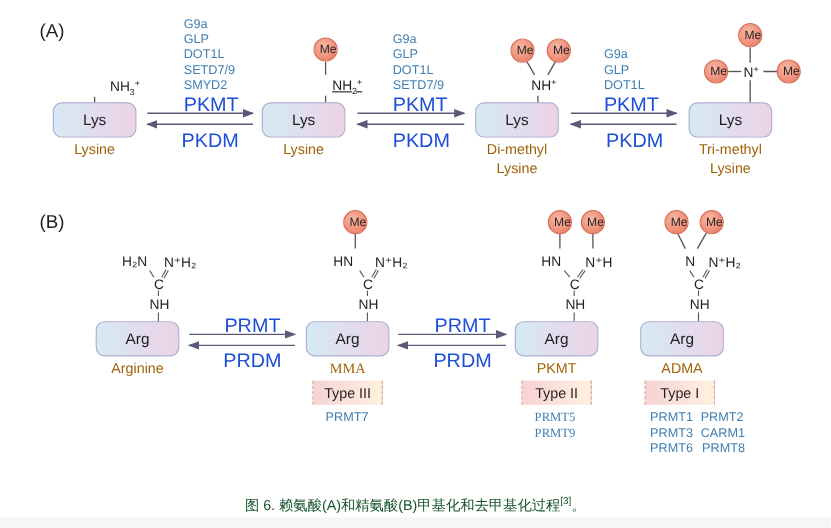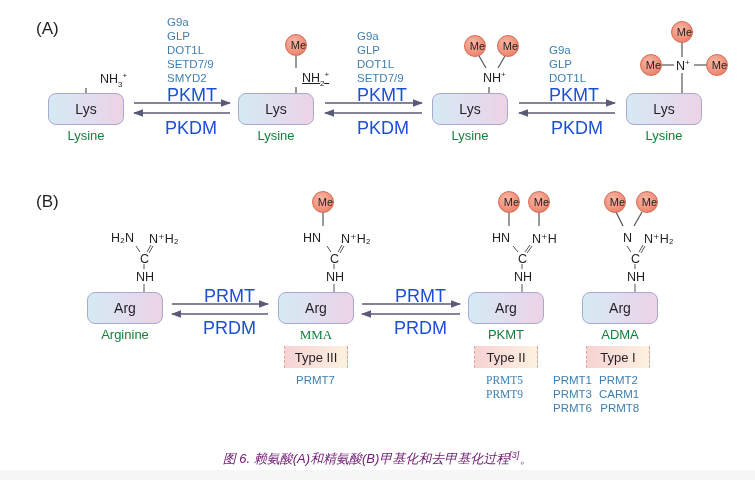--- a/index.html
+++ b/index.html
@@ -6,21 +6,21 @@
   body {
     width: 755px; height: 480px; position: relative; overflow: hidden;
     background: #ffffff;
     font-family: "Liberation Sans", "DejaVu Sans", sans-serif;
     color: #231f20;
   }
   .abs { position: absolute; }
   .panel-label { font-size: 17px; color: #231f20; }
   .enzyme { font-size: 11.5px; color: #3f7fb0; line-height: 14px; }
   .big { font-size: 18px; color: #1d4ed8; }
-  .name { font-size: 13px; color: #15803d; text-align: center; line-height: 17px; }
+  .name { font-size: 13px; color: #a16207; text-align: center; line-height: 17px; }
   .box {
     position: absolute; width: 76px; height: 32px; border-radius: 8px;
     border: 1px solid #a9a9d0;
     background: linear-gradient(90deg, #d5eaf4 0%, #e3dbee 60%, #ecd3e4 100%);
     display: flex; align-items: center; justify-content: center;
     font-size: 14px; color: #231f20; box-sizing: border-box;
   }
   .me {
     position: absolute; width: 22px; height: 22px; border-radius: 50%;
     background: radial-gradient(circle at 40% 35%, #f7b8a6 0%, #ef8f78 60%, #e2725c 100%);
@@ -31,21 +31,21 @@
   .chem { position: absolute; font-size: 12.5px; color: #231f20; white-space: nowrap; }
   .type-badge {
     position: absolute; height: 22px; box-sizing: border-box;
     border: 1px dashed #e0a0a0; border-top: none; border-bottom: none;
     background: linear-gradient(90deg, #f6d3d3 0%, #fbe4dc 60%, #fdf1de 100%);
     display: flex; align-items: center; justify-content: center;
     font-size: 13px; color: #231f20;
   }
   .caption {
     position: absolute; left: 0; width: 755px; top: 450px; text-align: center;
-    font-size: 13px; color: #701a75; font-style: italic;
+    font-size: 13px; color: #14532d;
   }
   .caption sup { font-size: 9px; }
   .footer-band { position: absolute; left: 0; top: 470px; width: 755px; height: 10px; background: #f6f6f6; }
   svg.lines { position: absolute; left: 0; top: 0; }
 </style>
 </head>
 <body>
 
 <svg class="lines" width="755" height="480">
   <defs>
@@ -149,20 +149,21 @@
     <span>Me</span>
   </div>
 <div class="me" style="left:497px;top:35px;">
     <span>Me</span>
   </div>
 <div class="chem" style="left:483px;top:70px;"><span>NH</span><sup style="font-size:8px">+</sup></div>
 <div class="box" style="left:432px;top:93px;">
     <span>Lys</span>
   </div>
 <div class="abs name" style="left:420px;top:127px;width:100px;">
+  <div>Di-methyl</div>
   <div>Lysine</div>
 </div>
 
 <div class="abs enzyme" style="left:549px;top:43px;">
   <div>G9a</div>
   <div>GLP</div>
   <div>DOT1L</div>
 </div>
 <div class="abs big" style="left:549px;top:85px;">PKMT</div>
 <div class="abs big" style="left:551px;top:118px;">PKDM</div>
@@ -174,20 +175,21 @@
     <span>Me</span>
   </div>
 <div class="me" style="left:706px;top:54px;">
     <span>Me</span>
   </div>
 <div class="chem" style="left:676px;top:58px;"><span>N</span><sup style="font-size:8px">+</sup></div>
 <div class="box" style="left:626px;top:93px;">
     <span>Lys</span>
   </div>
 <div class="abs name" style="left:614px;top:127px;width:100px;">
+  <div>Tri-methyl</div>
   <div>Lysine</div>
 </div>
 
 <div class="abs panel-label" style="left:36px;top:192px;">(B)</div>
 
 <div class="chem" style="left:111px;top:231px;">H₂N</div>
 <div class="chem" style="left:149px;top:231px;">N⁺H₂</div>
 <div class="chem" style="left:140px;top:252px;">C</div>
 <div class="chem" style="left:136px;top:270px;">NH</div>
 <div class="box" style="left:87px;top:292px;">
@@ -243,21 +245,21 @@
   </div>
 <div class="chem" style="left:623px;top:231px;">N</div>
 <div class="chem" style="left:644px;top:231px;">N⁺H₂</div>
 <div class="chem" style="left:631px;top:252px;">C</div>
 <div class="chem" style="left:627px;top:270px;">NH</div>
 <div class="box" style="left:582px;top:292px;">
     <span>Arg</span>
   </div>
 <div class="abs name" style="left:570px;top:326px;width:100px;">ADMA</div>
 <div class="type-badge" style="left:586px;top:346px;width:64px;">Type I</div>
-<div class="abs enzyme" style="left:553px;top:373px;">
+<div class="abs enzyme" style="left:591px;top:373px;">
   <div style="display:flex;gap:7px;">
       <span>PRMT1</span>
       <span>PRMT2</span>
     </div>
   <div style="display:flex;gap:7px;">
       <span>PRMT3</span>
       <span>CARM1</span>
     </div>
   <div style="display:flex;gap:7px;justify-content:space-between;">
       <span>PRMT6</span>

